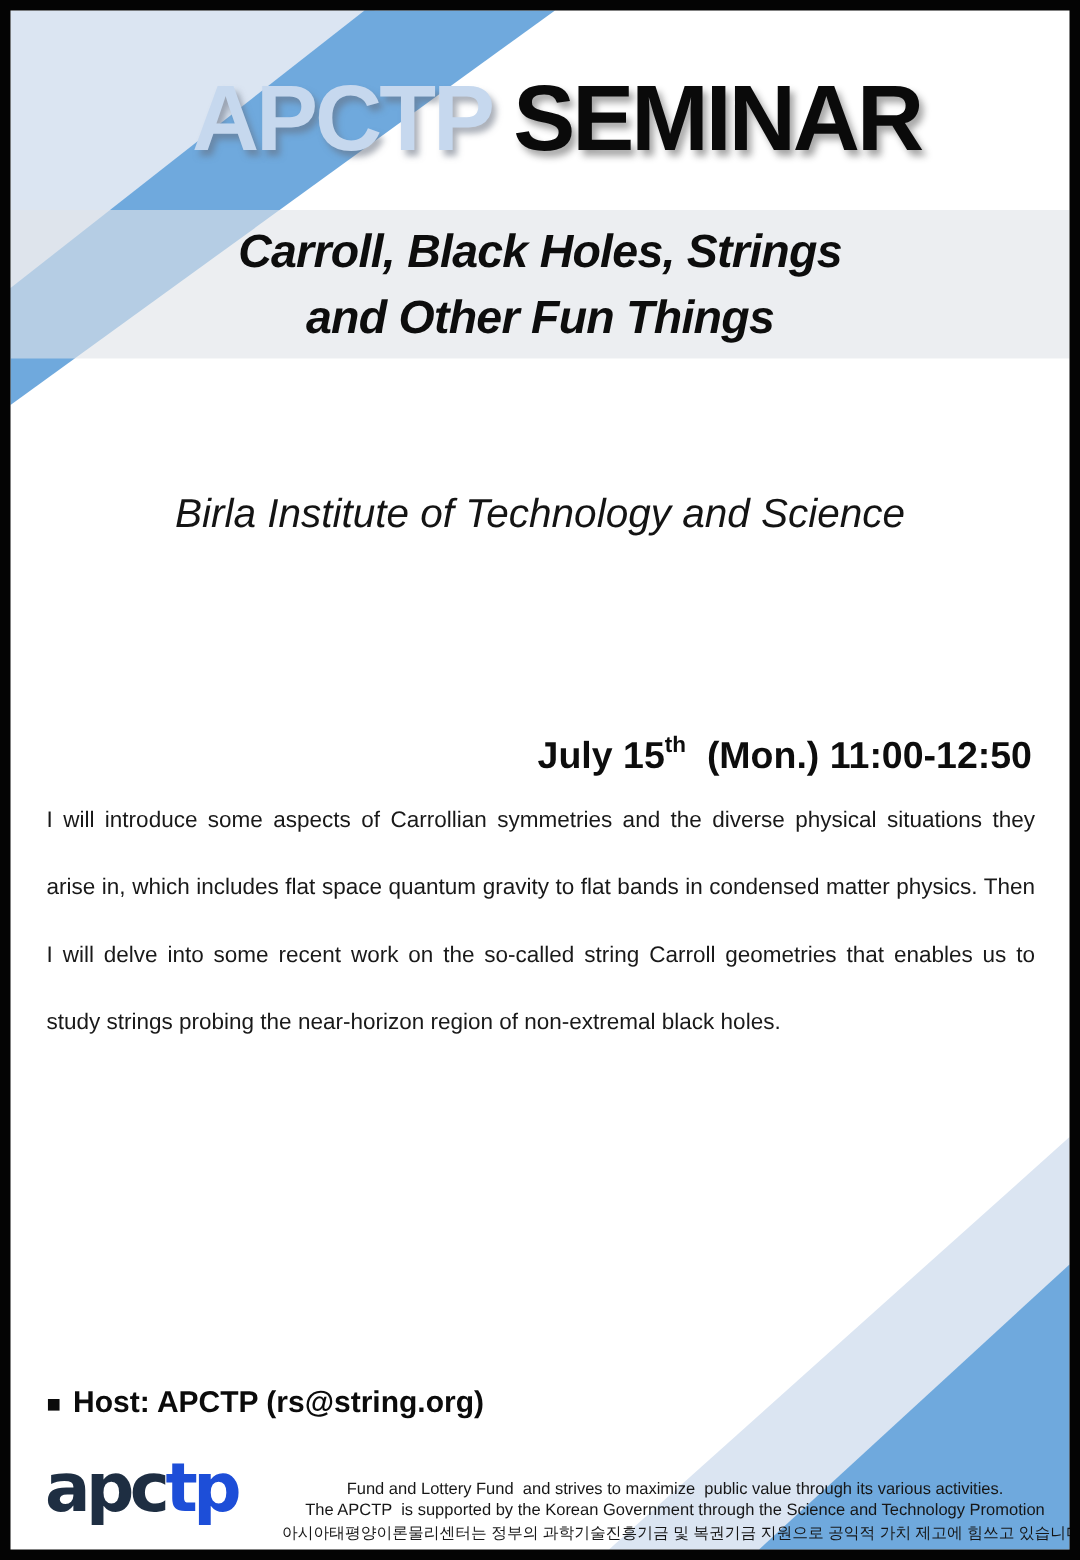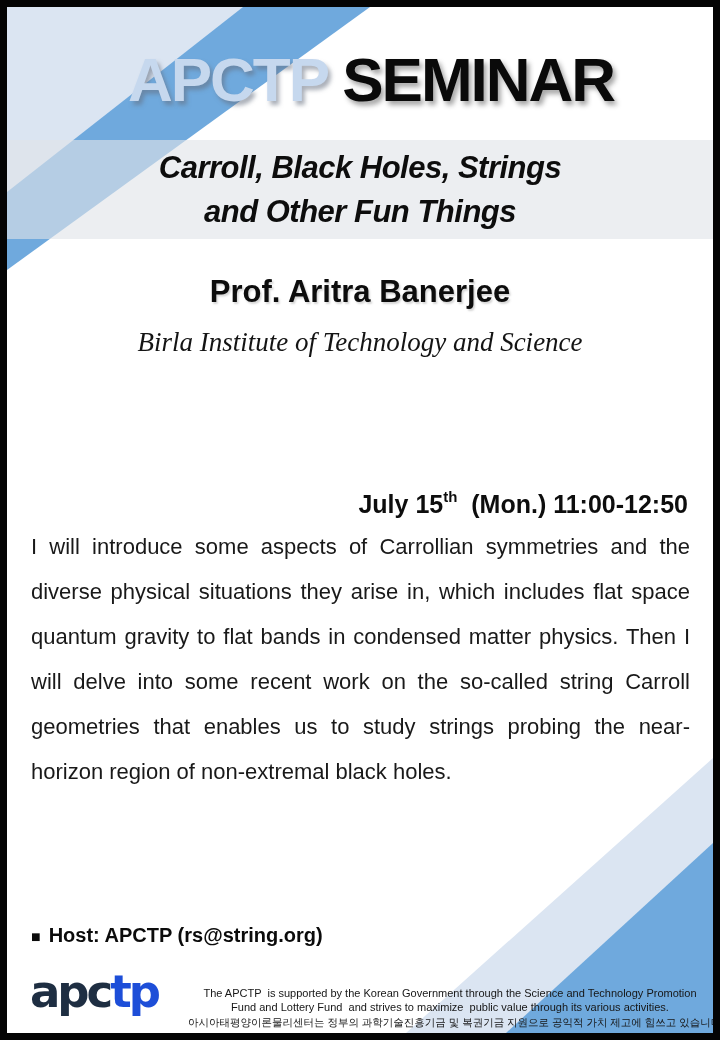--- a/index.html
+++ b/index.html
@@ -92,21 +92,20 @@
   .speaker-affiliation {
     position: absolute;
     top: 327px;
     left: 0;
     right: 0;
     z-index: 3;
     text-align: center;
     font-size: 27px;
     font-style: italic;
     color: #141414;
-    font-family: Liberation Serif, serif;
   }
 
   .schedule {
     position: absolute;
     top: 399px;
     right: 32px;
     z-index: 3;
     text-align: right;
     font-size: 25px;
     line-height: 40px;
@@ -120,21 +119,21 @@
     top: -2px;
     vertical-align: super;
   }
 
   .abstract {
     position: absolute;
     top: 524px;
     left: 31px;
     width: 659px;
     z-index: 3;
-    font-size: 22px;
+    font-size: 15px;
     line-height: 45px;
     text-align: justify;
     color: #191919;
   }
 
   .host-line {
     position: absolute;
     top: 924px;
     left: 31px;
     z-index: 3;
@@ -184,34 +183,33 @@
 
   <div class="title"><span class="title-accent">APCTP</span><span> </span><span class="title-rest">SEMINAR</span></div>
 
   <div class="banner">
     <div class="banner-text">
       <div>Carroll, Black Holes, Strings</div>
       <div>and Other Fun Things</div>
     </div>
   </div>
 
-  <div class="speaker-name">Prof. Aritra Banerjee</div>
   <div class="speaker-affiliation">Birla Institute of Technology and Science</div>
 
   <div class="schedule">
     <div><span>July 15</span><sup>th</sup><span>  (Mon.) 11:00-12:50</span></div>
   </div>
 
   <div class="abstract">I will introduce some aspects of Carrollian symmetries and the diverse physical situations they arise in, which includes flat space quantum gravity to flat bands in condensed matter physics. Then I will delve into some recent work on the so-called string Carroll geometries that enables us to study strings probing the near-horizon region of non-extremal black holes.</div>
 
   <div class="host-line"><span class="host-bullet">■</span><span>Host: APCTP (rs@string.org)</span></div>
 
   <div class="logo"><span class="logo-dark">apc</span><span class="logo-light">tp</span></div>
 
   <div class="footer-text">
+    <div class="footer-line-en">Fund and Lottery Fund  and strives to maximize  public value through its various activities.</div>
     <div class="footer-line-en">The APCTP  is supported by the Korean Government through the Science and Technology Promotion</div>
-    <div class="footer-line-en">Fund and Lottery Fund  and strives to maximize  public value through its various activities.</div>
     <div class="footer-line-kr">아시아태평양이론물리센터는 정부의 과학기술진흥기금 및 복권기금 지원으로 공익적 가치 제고에 힘쓰고 있습니다.</div>
   </div>
 
   <div class="frame"></div>
 
 </div>
 
 </body></html>

